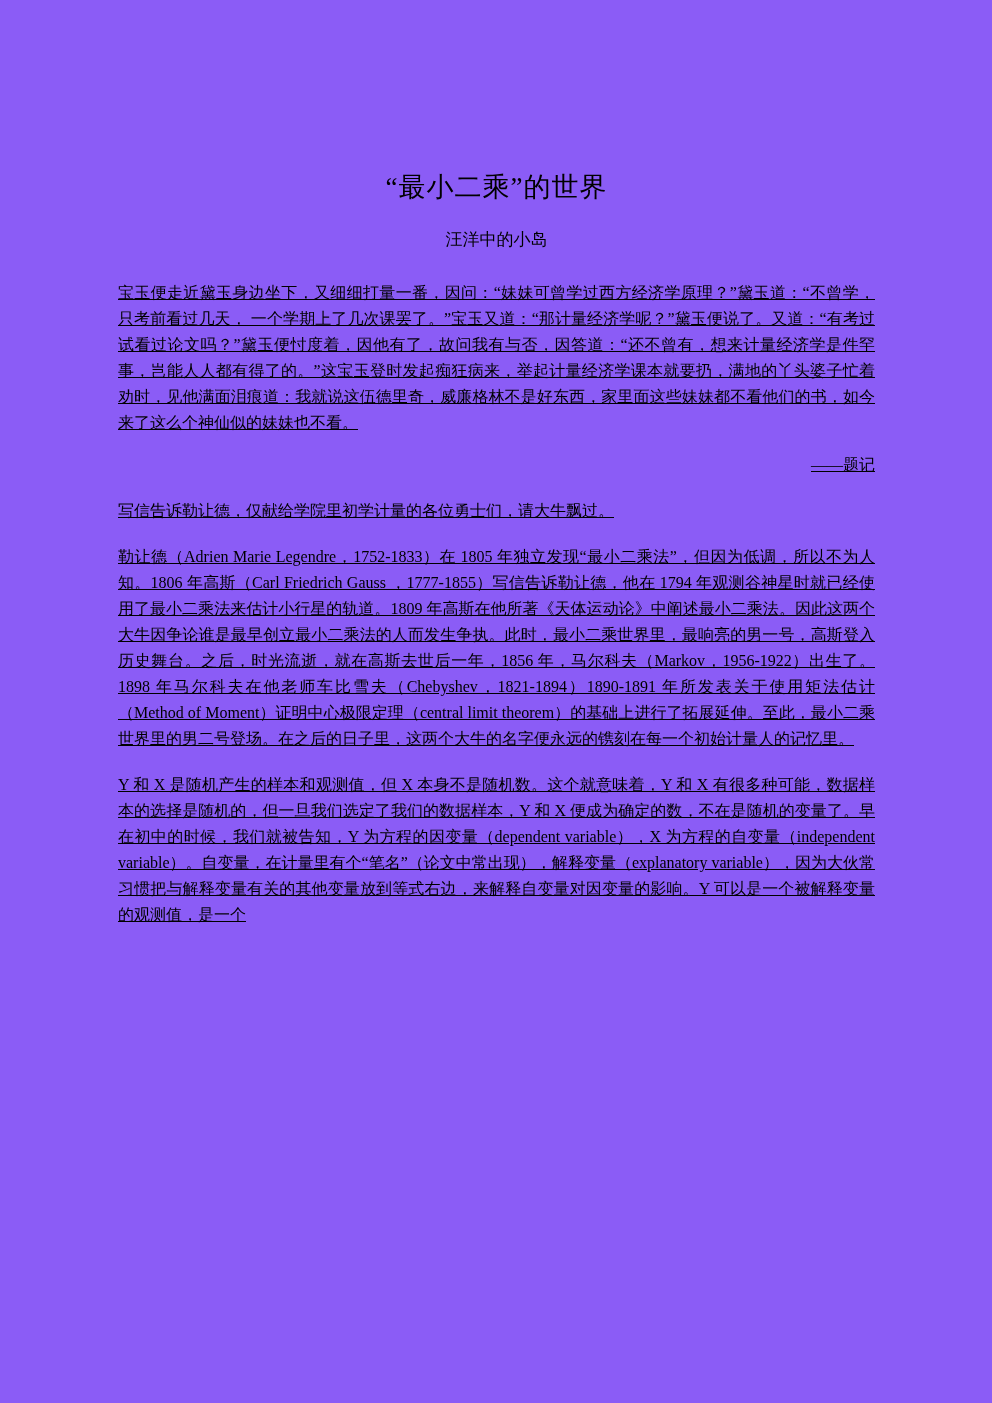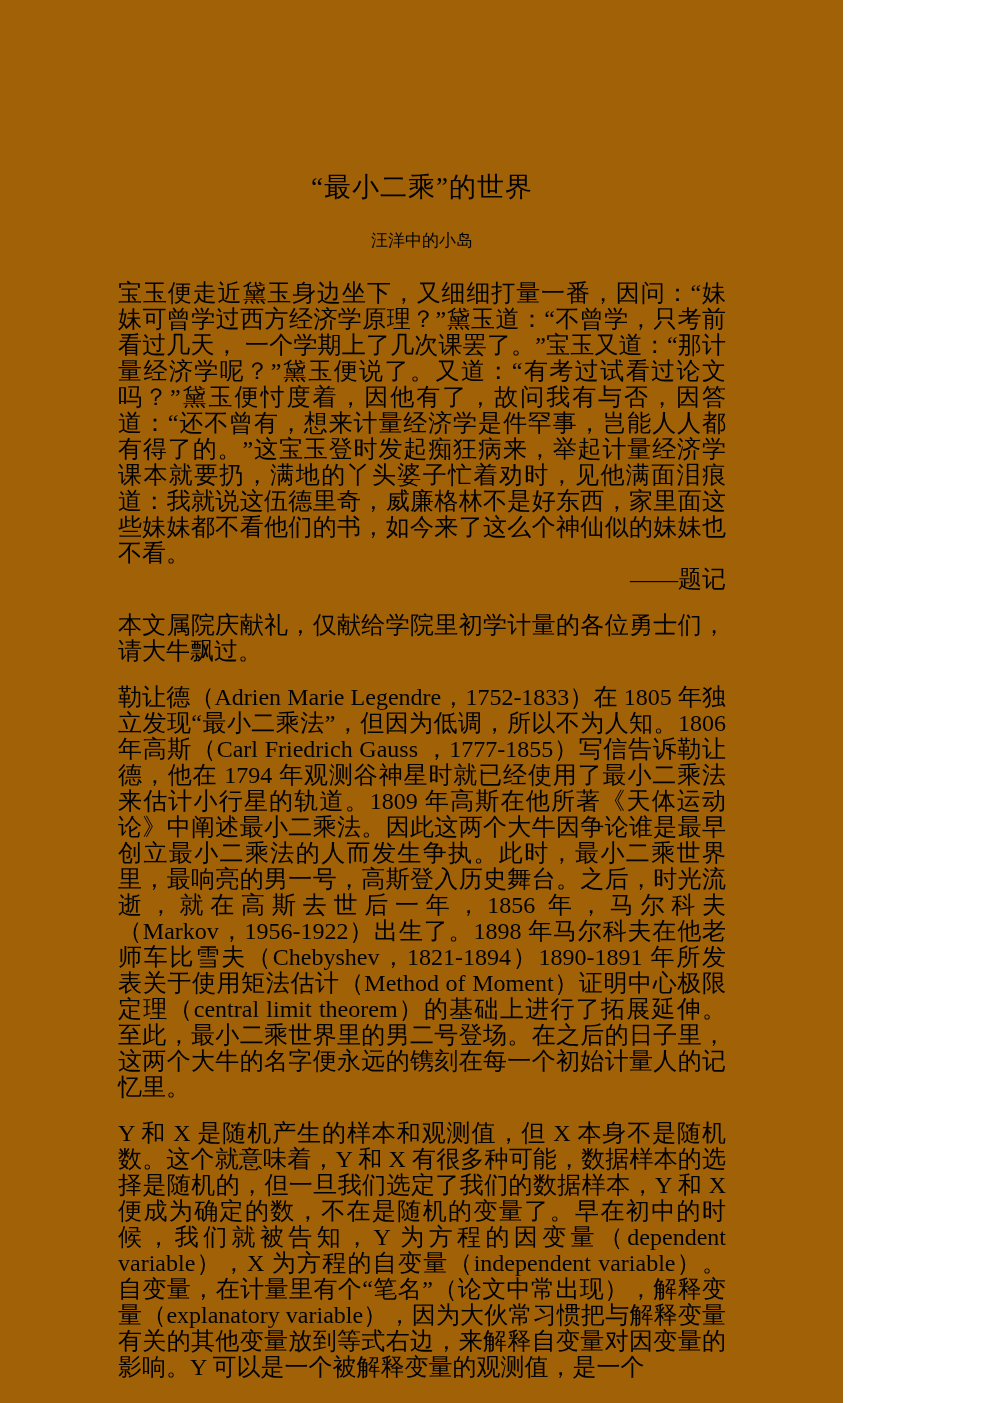--- a/index.html
+++ b/index.html
@@ -9,51 +9,53 @@
   }
   body {
     width: 992px;
     height: 1403px;
     overflow: hidden;
     color: #000000;
     font-family: "Liberation Serif", "DejaVu Serif", serif;
   }
   .page {
     box-sizing: border-box;
-    width: 843px;
+    width: 992px;
     height: 1403px;
     padding: 170px 117px 0 118px;
-    background: #a16207;
+    background: #8b5cf6;
   }
   .doc-title {
     margin: 0;
     font-size: 27px;
     line-height: 34px;
     font-weight: normal;
     text-align: center;
     letter-spacing: 1px;
   }
   .doc-author {
     margin-top: 26px;
     font-size: 17px;
     line-height: 22px;
     text-align: center;
+    font-family: Liberation Mono, monospace;
   }
   .para {
-    font-size: 24px;
+    font-size: 16px;
     line-height: 26px;
     text-align: justify;
     text-justify: inter-ideograph;
     margin: 20px 0 0 0;
+    text-decoration: underline;
   }
   .para.epigraph {
     margin-top: 28px;
   }
   .para.attribution {
-    margin-top: 0;
+    margin-top: 16px;
     text-align: right;
   }
   .math {
     font-style: italic;
     white-space: nowrap;
     padding: 0 2px;
   }
   .math .beta {
     font-weight: bold;
   }
@@ -64,21 +66,21 @@
 <div class="page">
 
   <h1 class="doc-title">“最小二乘”的世界</h1>
 
   <div class="doc-author">汪洋中的小岛</div>
 
   <div class="para epigraph">宝玉便走近黛玉身边坐下，又细细打量一番，因问：“妹妹可曾学过西方经济学原理？”黛玉道：“不曾学，只考前看过几天， 一个学期上了几次课罢了。”宝玉又道：“那计量经济学呢？”黛玉便说了。又道：“有考过试看过论文吗？”黛玉便忖度着，因他有了，故问我有与否，因答道：“还不曾有，想来计量经济学是件罕事，岂能人人都有得了的。”这宝玉登时发起痴狂病来，举起计量经济学课本就要扔，满地的丫头婆子忙着劝时，见他满面泪痕道：我就说这伍德里奇，威廉格林不是好东西，家里面这些妹妹都不看他们的书，如今来了这么个神仙似的妹妹也不看。</div>
 
   <div class="para attribution">——题记</div>
 
-  <div class="para">本文属院庆献礼，仅献给学院里初学计量的各位勇士们，请大牛飘过。</div>
+  <div class="para">写信告诉勒让德，仅献给学院里初学计量的各位勇士们，请大牛飘过。</div>
 
   <div class="para">勒让德（Adrien Marie Legendre，1752-1833）在 1805 年独立发现“最小二乘法”，但因为低调，所以不为人知。1806 年高斯（Carl Friedrich Gauss ，1777-1855）写信告诉勒让德，他在 1794 年观测谷神星时就已经使用了最小二乘法来估计小行星的轨道。1809 年高斯在他所著《天体运动论》中阐述最小二乘法。因此这两个大牛因争论谁是最早创立最小二乘法的人而发生争执。此时，最小二乘世界里，最响亮的男一号，高斯登入历史舞台。之后，时光流逝，就在高斯去世后一年，1856 年，马尔科夫（Markov，1956-1922）出生了。1898 年马尔科夫在他老师车比雪夫（Chebyshev，1821-1894）1890-1891 年所发表关于使用矩法估计（Method of Moment）证明中心极限定理（central limit theorem）的基础上进行了拓展延伸。至此，最小二乘世界里的男二号登场。在之后的日子里，这两个大牛的名字便永远的镌刻在每一个初始计量人的记忆里。</div>
 
 
 
   <div class="para">Y 和 X 是随机产生的样本和观测值，但 X 本身不是随机数。这个就意味着，Y 和 X 有很多种可能，数据样本的选择是随机的，但一旦我们选定了我们的数据样本，Y 和 X 便成为确定的数，不在是随机的变量了。早在初中的时候，我们就被告知，Y 为方程的因变量（dependent variable），X 为方程的自变量（independent variable）。自变量，在计量里有个“笔名”（论文中常出现），解释变量（explanatory variable），因为大伙常习惯把与解释变量有关的其他变量放到等式右边，来解释自变量对因变量的影响。Y 可以是一个被解释变量的观测值，是一个</div>
 
 </div>
 
 </body></html>

